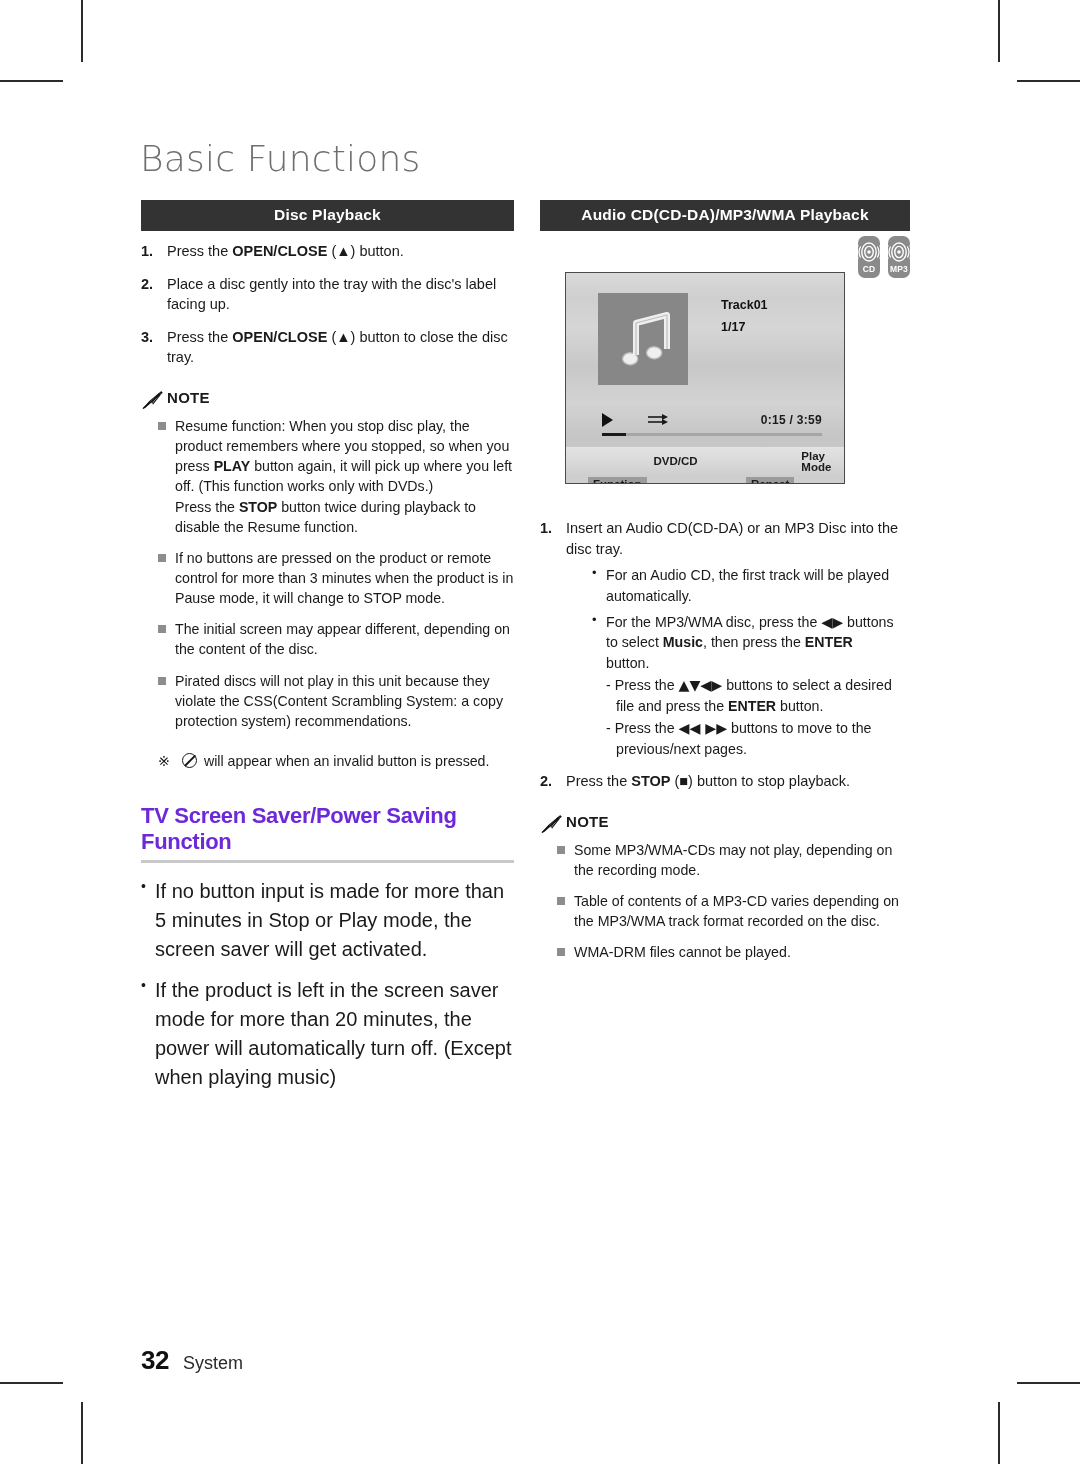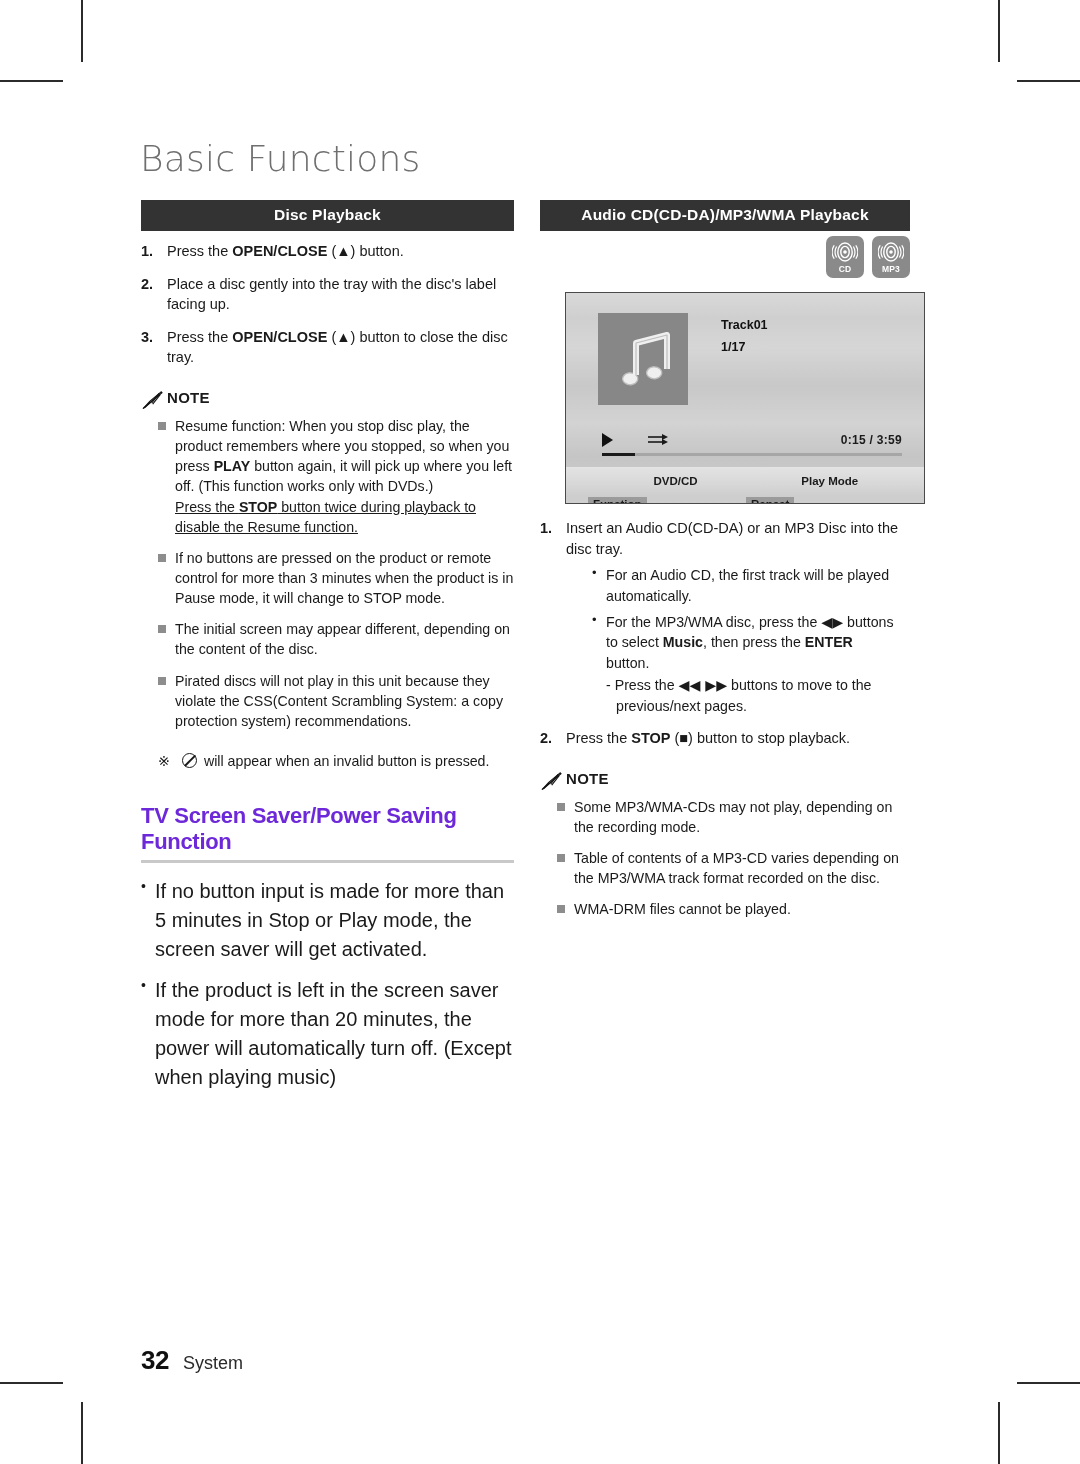--- a/index.html
+++ b/index.html
@@ -110,21 +110,21 @@
     line-height: 1.42;
   }
   ul.note-list > li:first-child { margin-top: 6px; }
   ul.note-list > li .sq {
     position: absolute;
     left: 17px;
     top: 6px;
     width: 8px; height: 8px;
     background: #8d8d8d;
   }
-  .note-list .sub-para { display: block; text-decoration: underline; }
+  .note-list .sub-para { display: block; }
 
   
   .star-note {
     display: flex;
     margin-top: 20px;
     font-size: 14.2px;
     line-height: 1.42;
     padding-left: 17px;
   }
   .star-note .star { width: 24px; flex: 0 0 24px; }
@@ -202,21 +202,21 @@
 
   
   .media-icons {
     position: absolute;
     right: 0;
     top: 36px;
     display: flex;
     gap: 8px;
   }
   .media-chip {
-    width: 38px; height: 42px;
+    width: 22px; height: 42px;
     background: #8a8a8a;
     border-radius: 7px;
     display: flex;
     flex-direction: column;
     align-items: center;
     justify-content: flex-start;
     padding-top: 4px;
     box-sizing: border-box;
   }
   .media-chip .disc-glyph { width: 26px; height: 24px; display:block; }
@@ -226,22 +226,22 @@
     font-weight: bold;
     line-height: 1;
     margin-top: 1px;
     letter-spacing: 0.2px;
   }
 
   
   .osd {
     position: absolute;
     left: 25px;
-    top: 92px;
-    width: 360px;
+    top: 72px;
+    width: 280px;
     height: 212px;
     border: 1.5px solid #4a4a4a;
     box-sizing: border-box;
     background: linear-gradient(180deg,#d9d9d9 0%,#cfcfcf 12%,#d6d6d6 26%,#c8c8c8 44%,#d3d3d3 62%,#c5c5c5 78%,#cfcfcf 100%);
     overflow: hidden;
   }
   .osd-top {
     position: absolute;
     left: 0; top: 0; right: 0;
     height: 158px;
@@ -527,20 +527,21 @@
         <li class="step first-step">
           <span class="num">1.</span>
           <span class="txt">
             <span>Insert an Audio CD(CD-DA) or an MP3 Disc into the disc tray.</span>
             <ul class="inner-bullets">
               <li>
                 <span>For an Audio CD, the first track will be played automatically.</span>
               </li>
               <li>
                 <span>For the MP3/WMA disc, press the </span><b class="glyph nowrap">◀▶</b><span> buttons to select </span><b>Music</b><span>, then press the </span><b>ENTER</b><span> button.</span>
+                <span class="dash-line"><span>- Press the </span><b class="glyph nowrap">▲▼◀▶</b><span> buttons to select  a desired file and press the </span><b>ENTER</b><span> button.</span></span>
                 <span class="dash-line"><span>- Press the </span><b class="glyph nowrap">◀◀ ▶▶</b><span> buttons to move to the previous/next pages.</span></span>
               </li>
             </ul>
           </span>
         </li>
         <li class="step">
           <span class="num">2.</span>
           <span class="txt"><span>Press the </span><b>STOP</b><span> (■) button to stop playback.</span></span>
         </li>
       </ol>

